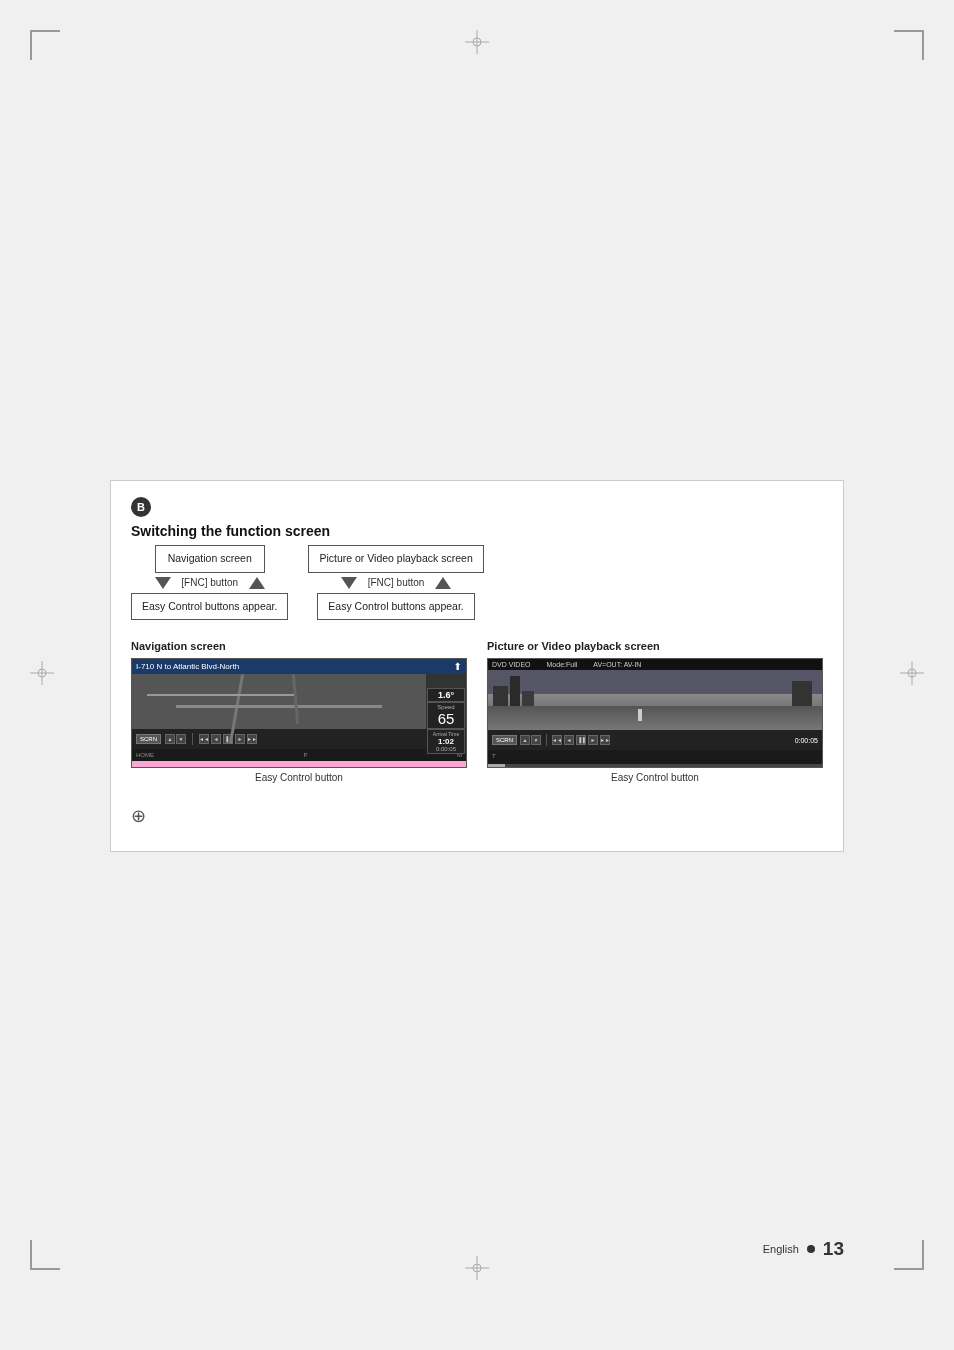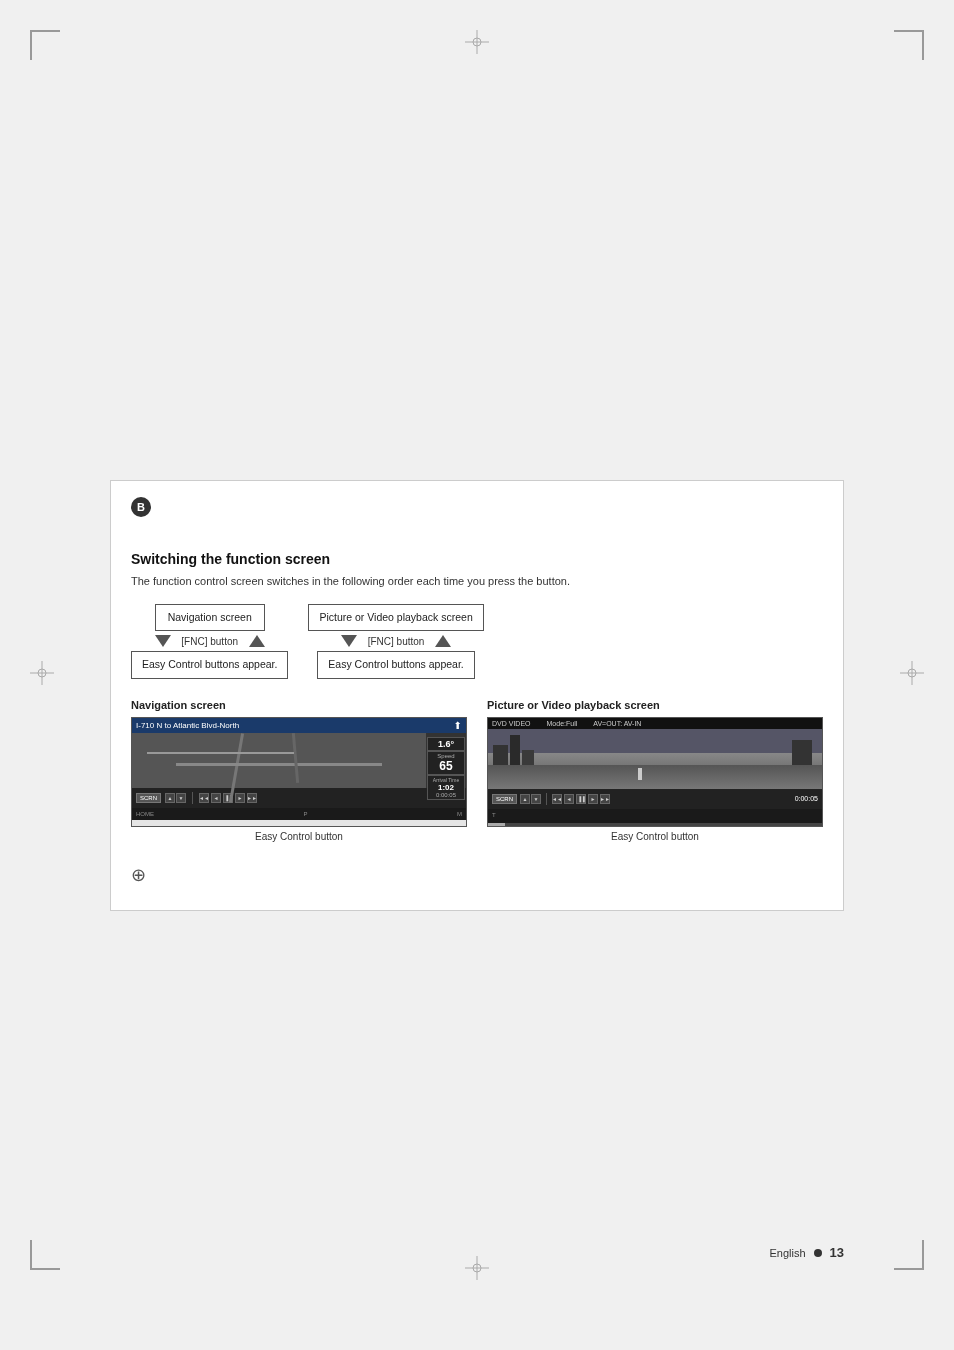--- a/index.html
+++ b/index.html
@@ -77,21 +77,20 @@
       font-size: 11px;
       font-weight: bold;
       margin-bottom: 6px;
     }
 
     .section-title {
       font-size: 14px;
       font-weight: bold;
       color: #111;
       margin-bottom: 6px;
-      margin-top: 28px;
     }
 
     .section-desc {
       font-size: 11px;
       color: #333;
       margin-bottom: 14px;
       line-height: 1.5;
     }
 
     
@@ -147,21 +146,21 @@
       width: 100%;
       height: 110px;
       background: #1a1a1a;
       border: 1px solid #555;
       position: relative;
       overflow: hidden;
     }
 
     
     .nav-screen {
-      background: #e5e5e5;
+      background: #f9a8d4;
     }
 
     .nav-top-bar {
       background: #1a3a6a;
       color: white;
       font-size: 8px;
       padding: 2px 4px;
       display: flex;
       justify-content: space-between;
       align-items: center;
@@ -176,21 +175,21 @@
 
     .nav-map-left {
       flex: 1;
       background: #555;
       position: relative;
     }
 
     .nav-map-right {
       width: 40px;
       background: #333;
-      padding: 4px;
+      padding: 14px;
       font-size: 7px;
       color: white;
       display: flex;
       flex-direction: column;
       align-items: center;
       justify-content: space-around;
     }
 
     .nav-info-box {
       background: #222;
@@ -385,21 +384,21 @@
 
     .page-footer-bullet {
       width: 8px;
       height: 8px;
       background: #333;
       border-radius: 50%;
       display: inline-block;
     }
 
     .page-footer-num {
-      font-size: 13px;
+      font-size: 19px;
       font-weight: bold;
       color: #333;
     }
 
     
     .arrow-triangle-down {
       width: 0;
       height: 0;
       border-left: 8px solid transparent;
       border-right: 8px solid transparent;
@@ -481,21 +480,20 @@
 
   <div class="content-area">
 
     
     <div class="section-badge">B</div>
 
     
     <div class="section-title">Switching the function screen</div>
 
     
-    <div class="section-desc">The function control screen switches in the following order each time you press the button.</div>
 
     
     <div class="flow-diagram">
 
       <div class="flow-column">
         <div class="flow-box">Navigation screen</div>
         <div class="flow-arrows-row">
           <div class="arrow-triangle-down"></div>
           <span class="fnc-label">[FNC] button</span>
           <div class="arrow-triangle-up"></div>
@@ -534,21 +532,21 @@
               <div style="position:absolute;background:#888;height:3px;width:70%;top:55%;left:15%;"></div>
               <div style="position:absolute;background:#666;width:3px;height:50px;top:0;left:55%;transform:rotate(-5deg);"></div>
               <div style="position:absolute;background:#999;height:2px;width:50%;top:35%;left:5%;"></div>
             </div>
             <div class="nav-map-right">
               <div class="nav-info-box">
                 <div style="font-size:9px;font-weight:bold;color:white;">1.6°</div>
               </div>
               <div class="nav-info-box">
                 <div style="font-size:6px;color:#aaa;">Speed</div>
-                <div style="font-size:12px;font-weight:bold;color:white;">65</div>
+                <div style="font-size:15px;font-weight:normal;color:white;">65</div>
               </div>
               <div class="nav-info-box">
                 <div style="font-size:5px;color:#aaa;">Arrival Time</div>
                 <div style="font-size:8px;font-weight:bold;color:white;">1:02</div>
                 <div style="font-size:6px;color:#aaa;">0:00:05</div>
               </div>
             </div>
           </div>
 
           <div class="nav-controls">

